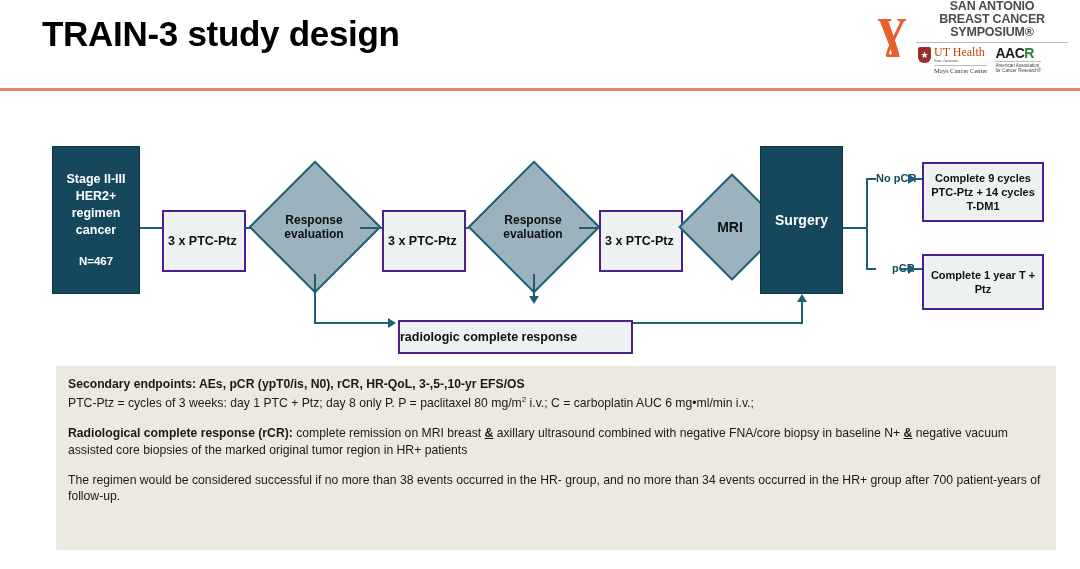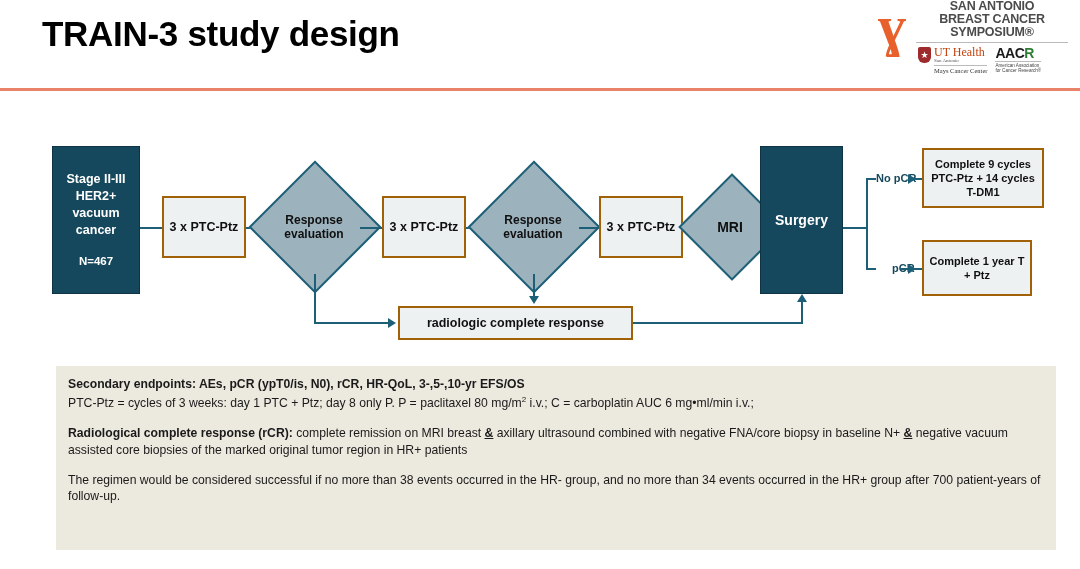--- a/index.html
+++ b/index.html
@@ -108,27 +108,27 @@
     font-weight: bold;
     display: flex;
     flex-direction: column;
     align-items: center;
     justify-content: center;
     text-align: center;
   }
 
   .box-light {
     background: #eef1f2;
-    border: 2px solid #a16207;
+    border: 2px solid #4c1d95;
     color: #101010;
     font-weight: bold;
     display: flex;
     align-items: center;
-    justify-content: center;
     text-align: center;
+    margin-top: 14px;
   }
 
   .diamond-wrap {
     position: absolute;
     display: flex;
     align-items: center;
     justify-content: flex-start;
   }
   .diamond-shape {
     position: absolute;
@@ -230,21 +230,21 @@
       </div>
     </div>
   </div>
 </div>
 
 <div id="flow">
 
   <div class="node box-navy" style="left:52px; top:146px; width:88px; height:148px; font-size:12.5px; line-height:17px;">
     <div>Stage II-III</div>
     <div>HER2+</div>
-    <div>vacuum</div>
+    <div>regimen</div>
     <div>cancer</div>
     <div style="height:14px;"></div>
     <div style="font-size:11.5px;">N=467</div>
   </div>
 
   <div class="conn conn-h" style="left:140px; top:227px; width:22px;"></div>
 
   <div class="node box-light" style="left:162px; top:196px; width:84px; height:62px; font-size:12.5px; line-height:16px; padding:0 4px;">
     <span>3 x PTC-Ptz</span>
   </div>
@@ -298,21 +298,21 @@
 
   <div class="conn conn-h" style="left:866px; top:268px; width:10px;"></div>
   <div class="branch-label" style="left:876px; top:262px;padding-left:16px;">pCR</div>
   <div class="conn conn-h" style="left:900px; top:268px; width:22px;"></div>
   <div class="arrow-r" style="left:908px; top:264px;"></div>
 
   <div class="node box-light" style="left:922px; top:148px; width:122px; height:60px; font-size:11px; line-height:14px; padding:0 5px;">
     <span>Complete 9 cycles PTC-Ptz + 14 cycles T-DM1</span>
   </div>
 
-  <div class="node box-light" style="left:922px; top:240px; width:110px; height:56px; font-size:11px; line-height:14px; padding:0 5px;">
+  <div class="node box-light" style="left:922px; top:240px; width:122px; height:56px; font-size:11px; line-height:14px; padding:0 5px;">
     <span>Complete 1 year T + Ptz</span>
   </div>
 
   <div class="conn conn-v" style="left:314px; top:274px; height:50px;"></div>
   <div class="conn conn-h" style="left:314px; top:322px; width:76px;"></div>
   <div class="arrow-r" style="left:388px; top:318px;"></div>
 
   <div class="conn conn-v" style="left:533px; top:274px; height:24px;"></div>
   <div class="arrow-d" style="left:529px; top:296px;"></div>
 

